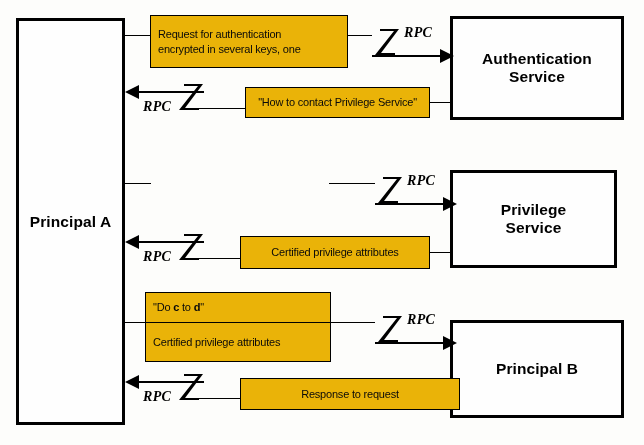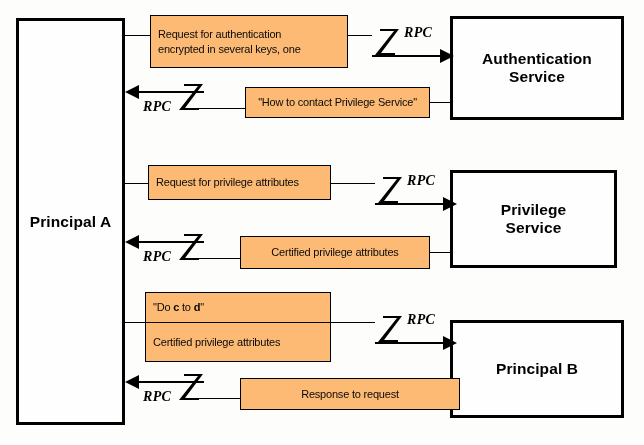--- a/index.html
+++ b/index.html
@@ -48,21 +48,21 @@
     letter-spacing: 0.1px;
   }
   .auth-svc  { left: 450px; top: 16px;  width: 174px; height: 104px; }
   .priv-svc  { left: 450px; top: 170px; width: 167px; height: 98px;  }
   .princ-b   { left: 450px; top: 320px; width: 174px; height: 98px;  }
 
   
   .msgbox {
     position: absolute;
     box-sizing: border-box;
-    background: #fdba74;
+    background: #eab308;
     border: 1.6px solid #000;
     z-index: 4;
     display: flex;
     align-items: center;
   }
   .msgbox .txt {
     display: block;
     width: 100%;
     padding: 0 7px;
     font-size: 11px;
@@ -154,23 +154,20 @@
     <span class="txt">
       <span>Request for authentication</span><br>
       <span>encrypted in several keys, one</span><br>
     </span>
   </div>
 
   <div class="msgbox m-how-to center">
     <span class="txt">"How to contact Privilege Service"</span>
   </div>
 
-  <div class="msgbox m-priv-req">
-    <span class="txt">Request for privilege attributes</span>
-  </div>
 
   <div class="msgbox m-cert-1 center">
     <span class="txt">Certified privilege attributes</span>
   </div>
 
   <div class="msgbox m-do-c">
     <span class="txt">
       <span>"Do </span><b>c</b><span> to </span><b>d</b><span>"</span>
     </span>
   </div>

